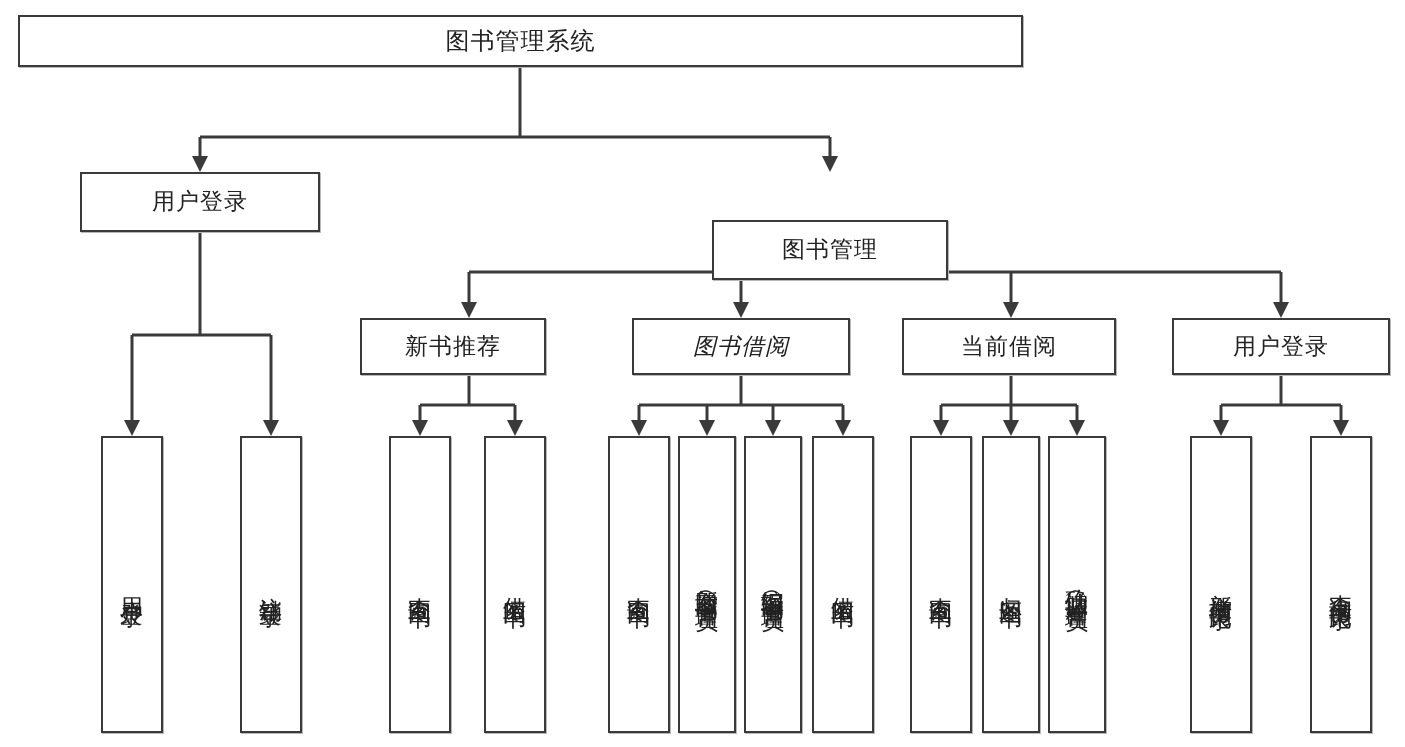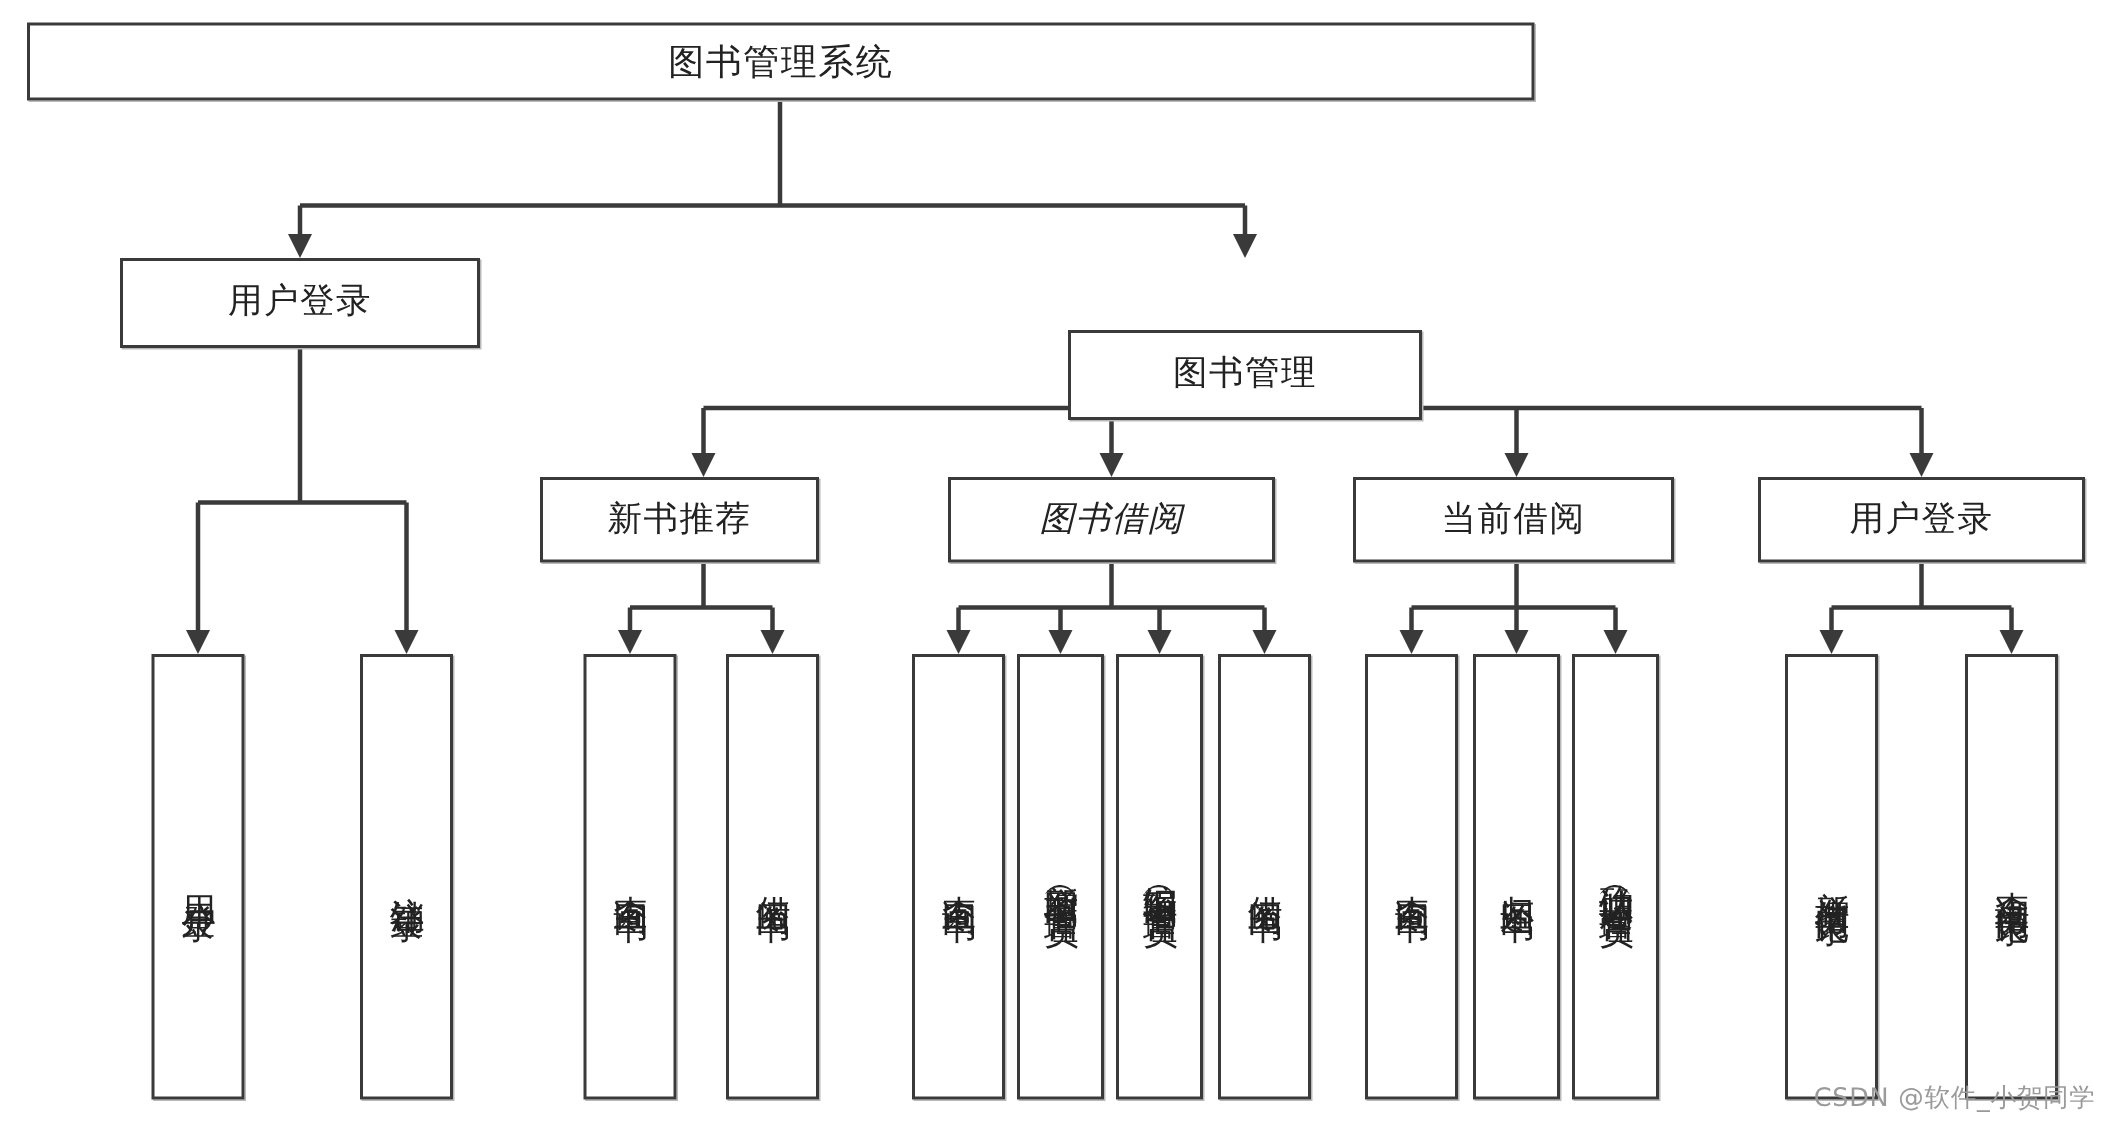--- a/index.html
+++ b/index.html
@@ -189,15 +189,14 @@
         <span class="node-label">确认归还（管理员）</span>
       </div>
       <div class="node vertical" style="left: 1190px; top: 436px; width: 62px; height: 297px;">
         <span class="node-label">新增借阅记录</span>
       </div>
       <div class="node vertical" style="left: 1310px; top: 436px; width: 62px; height: 297px;">
         <span class="node-label">查询借阅记录</span>
       </div>
     </div>
 
-  <div id="watermark">CSDN @软件_小贺同学</div>
 
 </div>
 
 </body></html>

